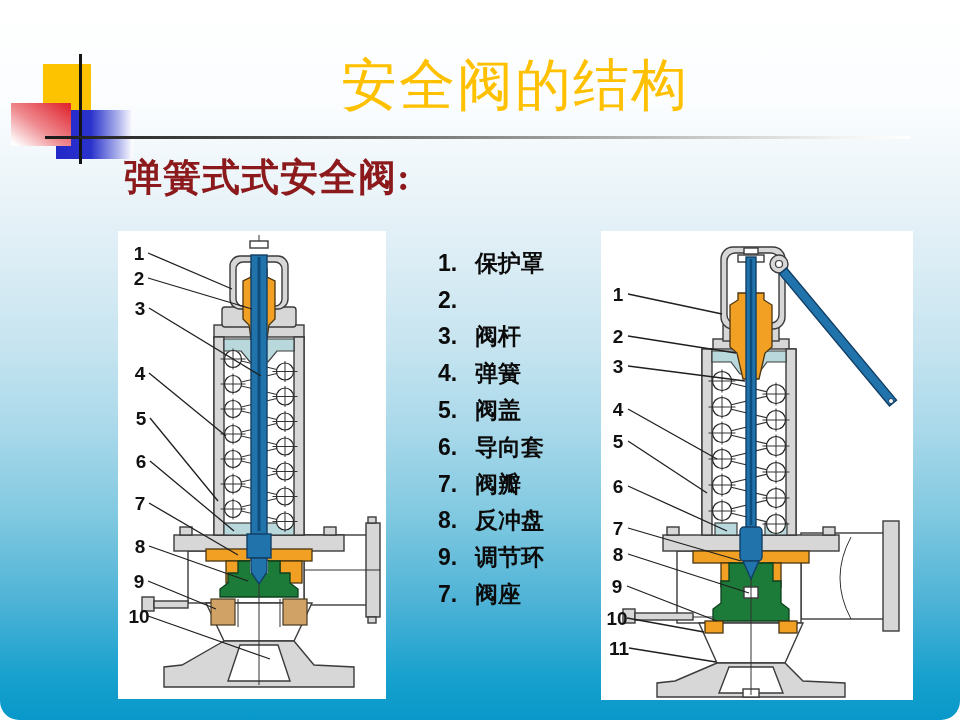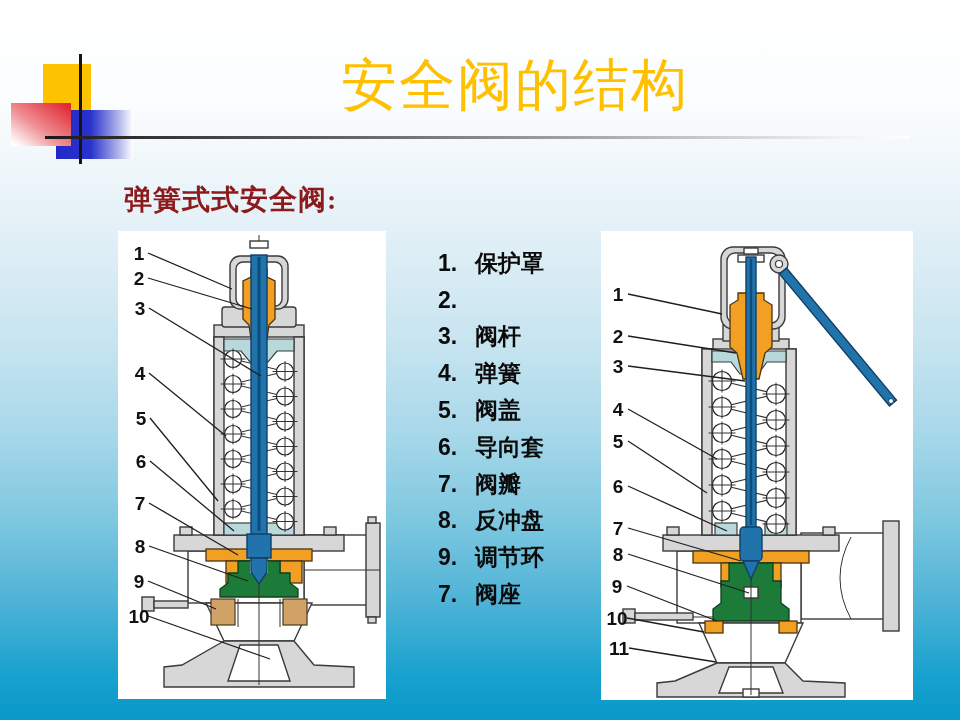--- a/index.html
+++ b/index.html
@@ -3,38 +3,39 @@
 <meta charset="utf-8">
 <style>
   html,body{margin:0;padding:0;}
   .slide{
     position:relative;width:960px;height:720px;overflow:hidden;
     font-family:"Liberation Sans",sans-serif;
     background:linear-gradient(to bottom,
       #ffffff 0%, #fbfdfe 14%, #eef6fa 24%, #dcedf5 36%,
       #c6e4f0 48%, #a8d8ea 60%, #7fc8e0 72%, #4cb2d6 84%,
       #17a1ce 94%, #0898c9 100%);
+    border-radius:19px;
   }
   
   .sq{position:absolute;}
   .sq-yellow{left:43px;top:64px;width:48px;height:46px;background:#fdc300;}
   .sq-blue{left:56px;top:110px;width:77px;height:49px;
     background:linear-gradient(to right,#2228c8 0%,#2a32cc 45%,#aab0ea 80%,#ffffff 100%);}
   .sq-red{left:11px;top:103px;width:60px;height:43px;
     background:linear-gradient(to bottom left,#e02832 5%,#ef8d92 55%,#ffffff 95%);}
   .vline{position:absolute;left:79px;top:54px;width:3px;height:110px;background:#141414;}
   .hrule{position:absolute;left:45px;top:136px;width:865px;height:3px;
     background:linear-gradient(to right,#1a1a1a 0%,#6f6f6f 40%,#b9b9b9 70%,#f2f2f2 92%,#ffffff 100%);}
   
   .title{position:absolute;left:70px;top:48px;width:890px;text-align:center;
     font-family:"Liberation Serif",serif;font-size:56px;font-weight:500;
     color:#ffc000;letter-spacing:2px;}
   .subtitle{position:absolute;left:124px;top:152px;
-    font-family:"Liberation Serif",serif;font-size:28px;font-weight:700;
-    color:#8c1a1c;letter-spacing:1px;margin-top:29px;}
+    font-family:"Liberation Serif",serif;font-size:38px;font-weight:700;
+    color:#8c1a1c;letter-spacing:1px;}
   
   .panel{position:absolute;background:#ffffff;}
   .panel-left{left:118px;top:231px;width:268px;height:468px;}
   .panel-right{left:601px;top:231px;width:312px;height:469px;}
   .panel svg{display:block;width:100%;height:100%;}
   
   .legend{position:absolute;left:438px;top:245px;width:165px;}
   .lrow{height:36.8px;display:flex;align-items:center;font-size:23px;color:#0b0b0b;}
   .lnum{display:inline-block;width:37px;font-family:"Liberation Sans",sans-serif;font-weight:700;}
   .llab{font-family:"Liberation Serif",serif;font-weight:700;white-space:nowrap;}

